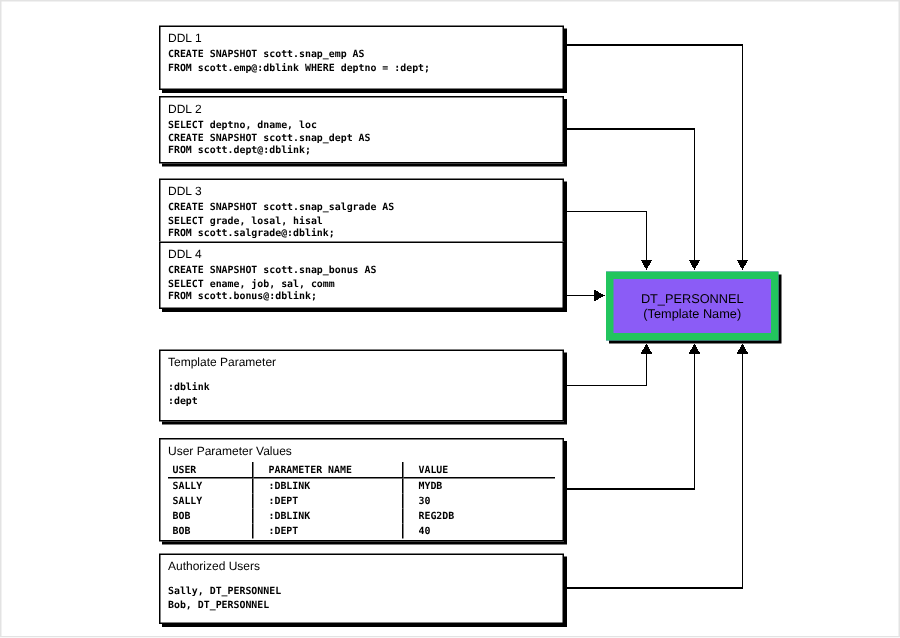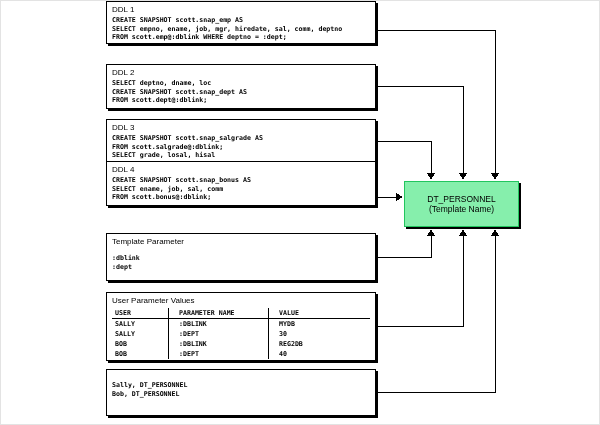--- a/index.html
+++ b/index.html
@@ -2,21 +2,21 @@
 <html><head>
 <meta charset="utf-8">
 <style>
   html,body{margin:0;padding:0;background:#ffffff;}
   .canvas{position:relative;width:600px;height:425px;background:#ffffff;border:1px solid #e3e3e3;font-family:"Liberation Sans",sans-serif;overflow:hidden;box-sizing:border-box;}
   .box{position:absolute;left:105px;width:270px;background:#ffffff;border:1px solid #000;box-shadow:2px 2px 0 #000;padding:3px 5px 2px 5px;box-sizing:border-box;}
   .box-title{font-size:8px;line-height:9px;color:#000;}
   .code{font-family:"DejaVu Sans Mono",monospace;font-size:6.6px;font-weight:bold;line-height:8.6px;white-space:nowrap;margin-top:2px;color:#000;}
   .code.gap{margin-top:8px;}
   .code-line{white-space:nowrap;}
-  .dtbox{position:absolute;left:403px;top:180px;width:115px;height:46px;background:#86efac;border:1px solid #22c55e;box-shadow:2px 2px 0 #000;display:flex;flex-direction:column;align-items:center;justify-content:center;font-size:8.5px;line-height:10px;text-align:center;color:#000;box-sizing:border-box;}
+  .dtbox{position:absolute;left:403px;top:180px;width:115px;height:46px;background:#8b5cf6;border:5px solid #22c55e;box-shadow:2px 2px 0 #000;display:flex;flex-direction:column;align-items:center;justify-content:center;font-size:8.5px;line-height:10px;text-align:center;color:#000;box-sizing:border-box;}
   table.upv{border-collapse:collapse;width:100%;margin-top:3px;font-family:"DejaVu Sans Mono",monospace;font-size:6.6px;color:#000;}
   .upv th,.upv td{font-weight:bold;text-align:left;padding:1px 3px;line-height:8px;}
   .upv th{border-bottom:1px solid #000;}
   .upv th+th,.upv td+td{border-left:1px solid #000;padding-left:10px;}
   .col-user{width:50px;}
   .col-param{width:86px;}
   svg.wires{position:absolute;left:0;top:0;pointer-events:none;}
 </style>
 </head>
 <body>
@@ -40,44 +40,43 @@
     <polyline points="377,256 430,256 430,235" fill="none" stroke="#000" stroke-width="1"></polyline>
     <polygon points="426,235 434,235 430,228" fill="#000"></polygon>
 
     <polyline points="377,325 462,325 462,235" fill="none" stroke="#000" stroke-width="1"></polyline>
     <polygon points="458,235 466,235 462,228" fill="#000"></polygon>
 
     <polyline points="377,391 494,391 494,235" fill="none" stroke="#000" stroke-width="1"></polyline>
     <polygon points="490,235 498,235 494,228" fill="#000"></polygon>
   </svg>
 
-  <div class="box" style="top:0;height:43px;">
+  <div class="box" style="top:16px;height:43px;">
     <div class="box-title">DDL 1</div>
     <div class="code">
       <div class="code-line">CREATE SNAPSHOT scott.snap_emp AS</div>
-      <div class="code-line">SELECT empno, ename, job, mgr, hiredate, sal, comm, deptno</div>
       <div class="code-line">FROM scott.emp@:dblink WHERE deptno = :dept;</div>
     </div>
   </div>
 
   <div class="box" style="top:63px;height:45px;">
     <div class="box-title">DDL 2</div>
     <div class="code">
       <div class="code-line">SELECT deptno, dname, loc</div>
       <div class="code-line">CREATE SNAPSHOT scott.snap_dept AS</div>
       <div class="code-line">FROM scott.dept@:dblink;</div>
     </div>
   </div>
 
   <div class="box" style="top:118px;height:45px;">
     <div class="box-title">DDL 3</div>
     <div class="code">
       <div class="code-line">CREATE SNAPSHOT scott.snap_salgrade AS</div>
+      <div class="code-line">SELECT grade, losal, hisal</div>
       <div class="code-line">FROM scott.salgrade@:dblink;</div>
-      <div class="code-line">SELECT grade, losal, hisal</div>
     </div>
   </div>
 
   <div class="box" style="top:160px;height:45px;">
     <div class="box-title">DDL 4</div>
     <div class="code">
       <div class="code-line">CREATE SNAPSHOT scott.snap_bonus AS</div>
       <div class="code-line">SELECT ename, job, sal, comm</div>
       <div class="code-line">FROM scott.bonus@:dblink;</div>
     </div>
@@ -120,20 +119,21 @@
         <tr>
           <td>BOB</td>
           <td>:DEPT</td>
           <td>40</td>
         </tr>
       </tbody>
     </table>
   </div>
 
   <div class="box" style="top:368px;height:47px;">
+    <div class="box-title">Authorized Users</div>
     <div class="code gap">
       <div class="code-line">Sally, DT_PERSONNEL</div>
       <div class="code-line">Bob, DT_PERSONNEL</div>
     </div>
   </div>
 
   <div class="dtbox">
     <div>DT_PERSONNEL</div>
     <div>(Template Name)</div>
   </div>

